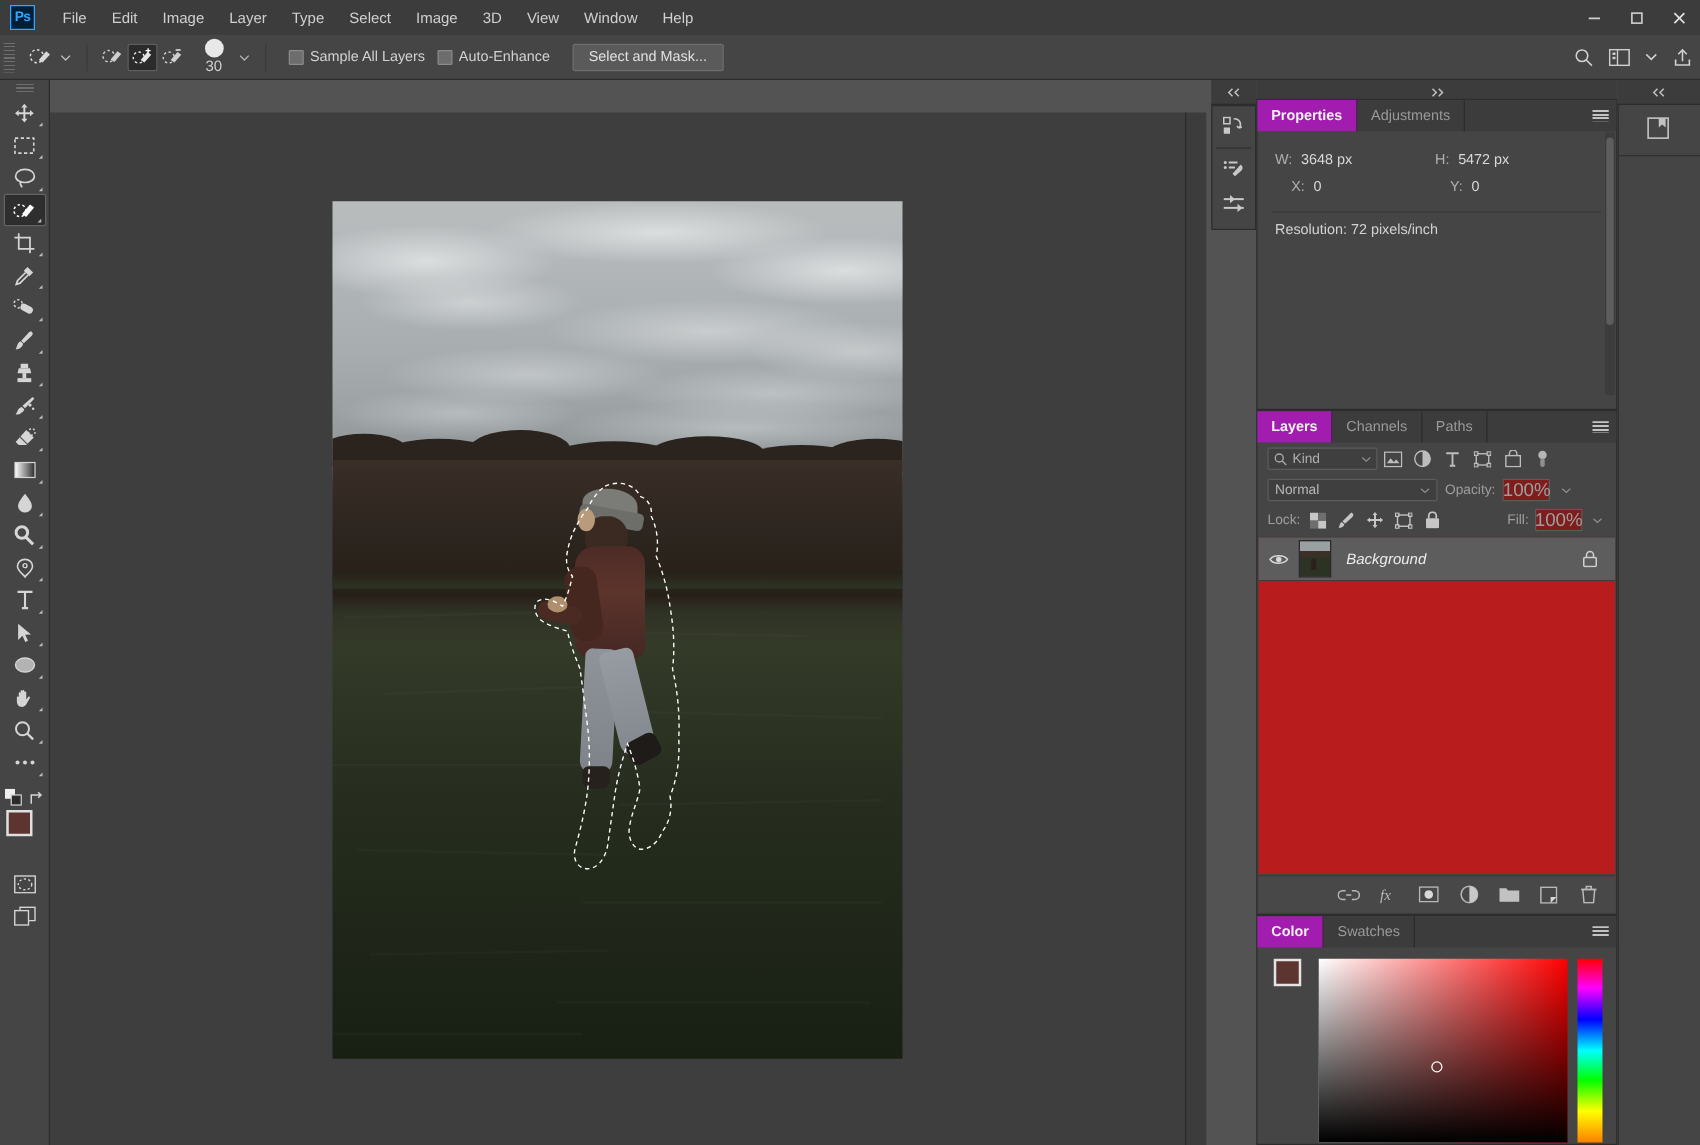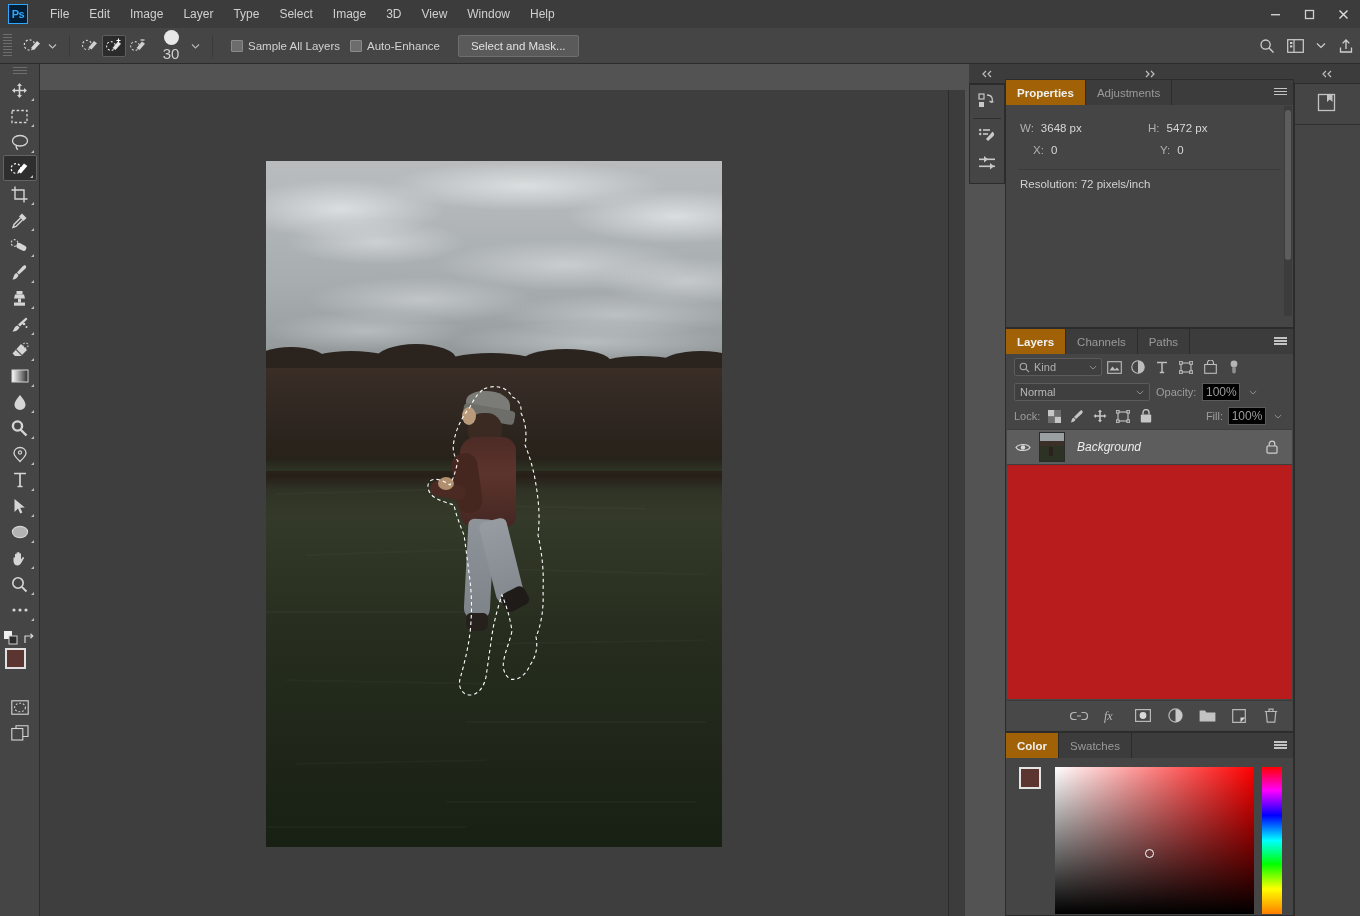--- a/index.html
+++ b/index.html
@@ -56,21 +56,21 @@
   .mode-btn {
     width: 24px; height: 22px; display: flex; align-items: center; justify-content: center;
     border: 1px solid transparent; border-radius: 2px;
   }
   .mode-btn.active { background: #2b2b2b; border-color: #5e5e5e; }
   .brush-size {
     display: flex; flex-direction: column; align-items: center; justify-content: center;
     width: 30px; margin-left: 6px;
   }
   .brush-dot { width: 15px; height: 15px; border-radius: 50%; background: #e8e8e8; }
-  .brush-num { font-size: 15px; color: #cfcfcf; margin-top: 0px; }
+  .brush-num { font-size: 12px; color: #cfcfcf; margin-top: 0px; }
   .chk-wrap { display: flex; align-items: center; gap: 5px; margin-left: 10px; }
   .chkbox {
     width: 12px; height: 12px; background: #6d6d6d; border: 1px solid #8a8a8a; border-radius: 1px;
   }
   .chk-label { font-size: 11.5px; color: #d2d2d2; }
   .sam-btn {
     margin-left: 18px; height: 22px; padding: 0 12px;
     background: #5a5a5a; border: 1px solid #6e6e6e; border-radius: 2px;
     display: flex; align-items: center; font-size: 11.5px; color: #e0e0e0;
   }
@@ -179,21 +179,21 @@
   }
   .panel-tabs {
     display: flex; align-items: stretch; height: 25px; background: #3c3c3c;
     position: relative;
   }
   .ptab {
     padding: 0 11px; display: flex; align-items: center;
     font-size: 11.5px; color: #9a9a9a; border-right: 1px solid #2b2b2b;
     white-space: nowrap;
   }
-  .ptab.active { background: #a16207; color: #f0f0f0; font-weight: bold; }
+  .ptab.active { background: #a21caf; color: #f0f0f0; font-weight: bold; }
   .pmenu {
     position: absolute; right: 6px; top: 0; height: 25px;
     display: flex; align-items: center;
   }
   .hamb { width: 13px; height: 9px;
     background: repeating-linear-gradient(to bottom, #c3c3c3 0 1.5px, transparent 1.5px 3px); }
 
   .prop-head {
     display: flex; align-items: center; gap: 9px; height: 30px;
     padding-left: 11px; background: #4b4b4b; border-bottom: 1px solid #3a3a3a;
@@ -223,22 +223,22 @@
   .filter-ico { width: 24px; height: 22px; display: flex; align-items: center; justify-content: center; }
   .lyr-mode {
     display: flex; align-items: center; height: 24px; padding: 0 8px; gap: 6px;
   }
   .mode-sel {
     width: 136px; height: 18px; background: #3f3f3f; border: 1px solid #5b5b5b; border-radius: 2px;
     display: flex; align-items: center; padding: 0 5px; font-size: 11px; color: #b8b8b8;
   }
   .op-lbl { font-size: 11px; color: #9d9d9d; }
   .op-val {
-    width: 38px; height: 18px; background: #000000; border: 1px solid #5b5b5b;
-    display: flex; align-items: center; justify-content: center; font-size: 12px; color: #9d9d9d;
+    width: 38px; height: 18px; background: #7f1d1d; border: 1px solid #5b5b5b;
+    display: flex; align-items: center; justify-content: center; font-size: 15px; color: #9d9d9d;
   }
   .tiny-chev { width: 14px; height: 18px; display: flex; align-items: center; justify-content: center; }
   .lyr-lock {
     display: flex; align-items: center; height: 24px; padding: 0 8px; gap: 5px;
   }
   .lock-ico { width: 18px; height: 20px; display: flex; align-items: center; justify-content: center; }
   .lyr-list { position: absolute; left: 1px; right: 1px; top: 100px; bottom: 32px; background: #b91c1c; }
   .lyr-row {
     display: flex; align-items: center; height: 36px; background: #5d5d5d;
     border-top: 1px solid #3d3d3d; border-bottom: 1px solid #3d3d3d;

